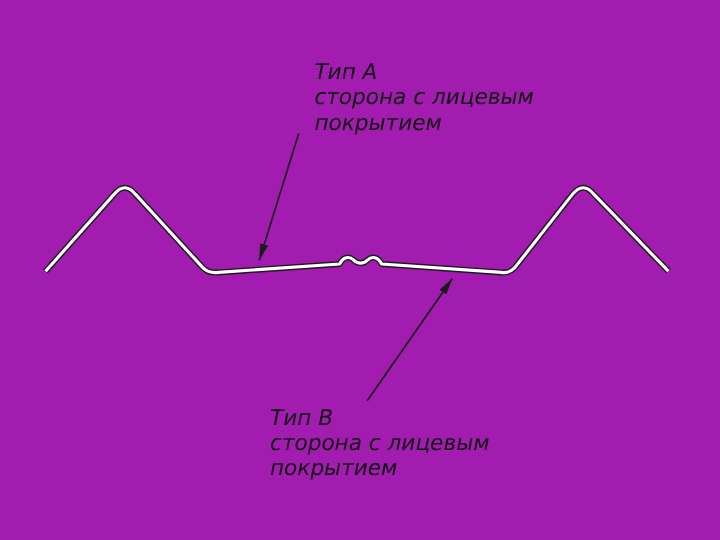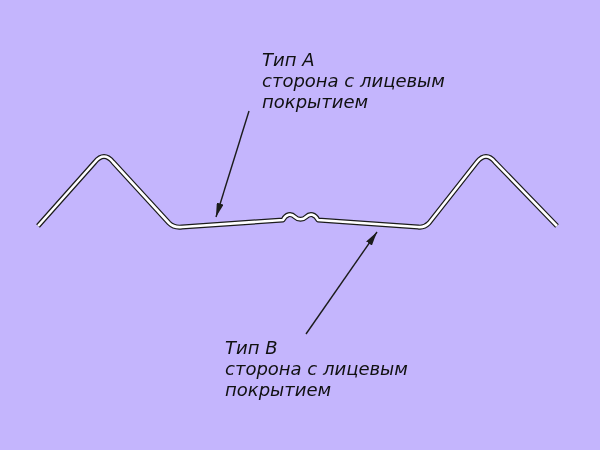--- a/index.html
+++ b/index.html
@@ -5,21 +5,21 @@
   html, body {
     margin: 0;
     padding: 0;
     background: #ffffff;
     font-family: "DejaVu Sans", "Liberation Sans", sans-serif;
   }
   .canvas {
     position: relative;
     width: 600px;
     height: 450px;
-    background: #c4b5fd;
+    background: #a21caf;
     overflow: hidden;
   }
   svg { display: block; }
   .sheet-outer {
     fill: none;
     stroke: #1c1c1c;
     stroke-width: 5;
     stroke-linejoin: round;
     stroke-linecap: butt;
   }

